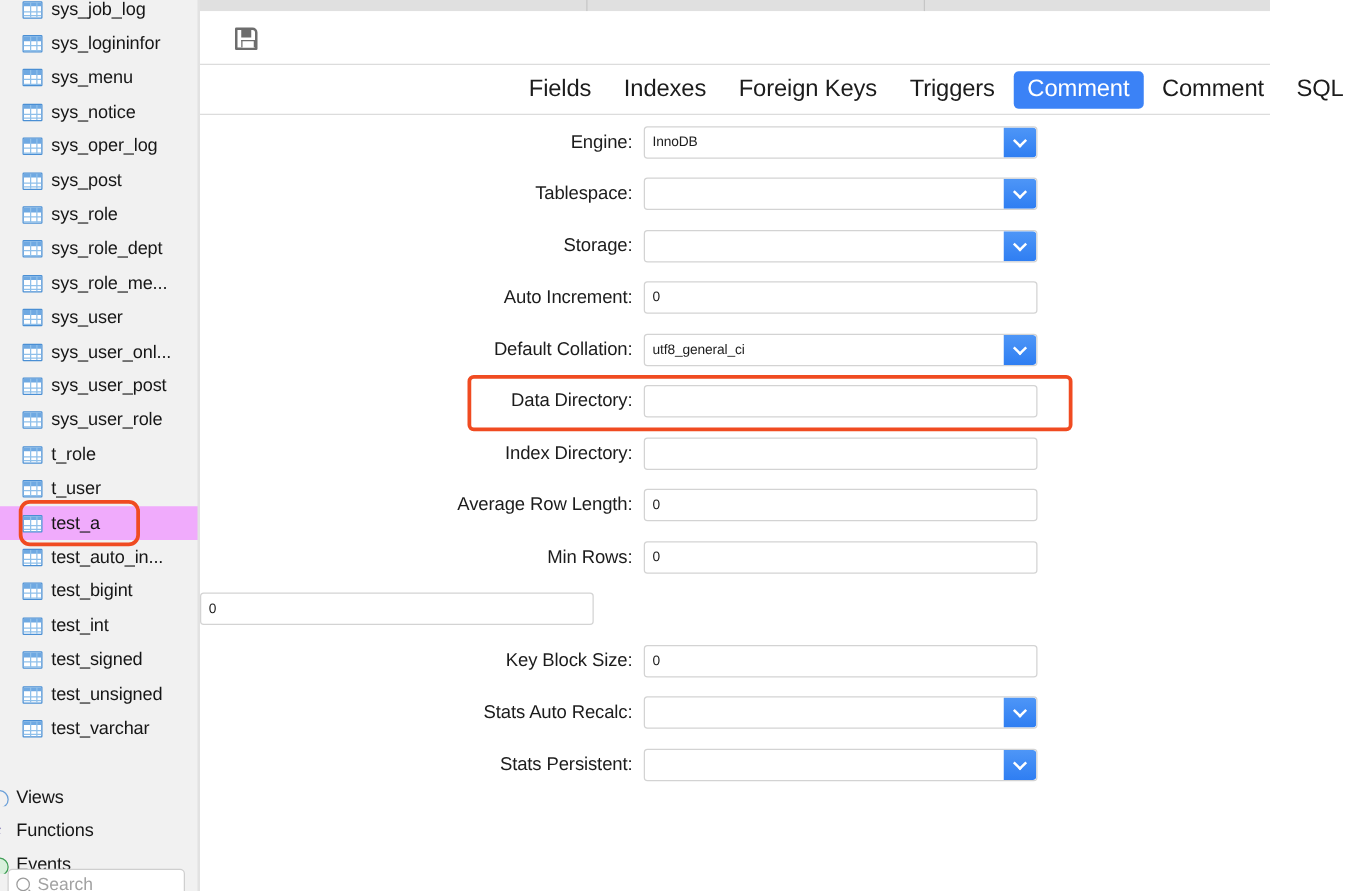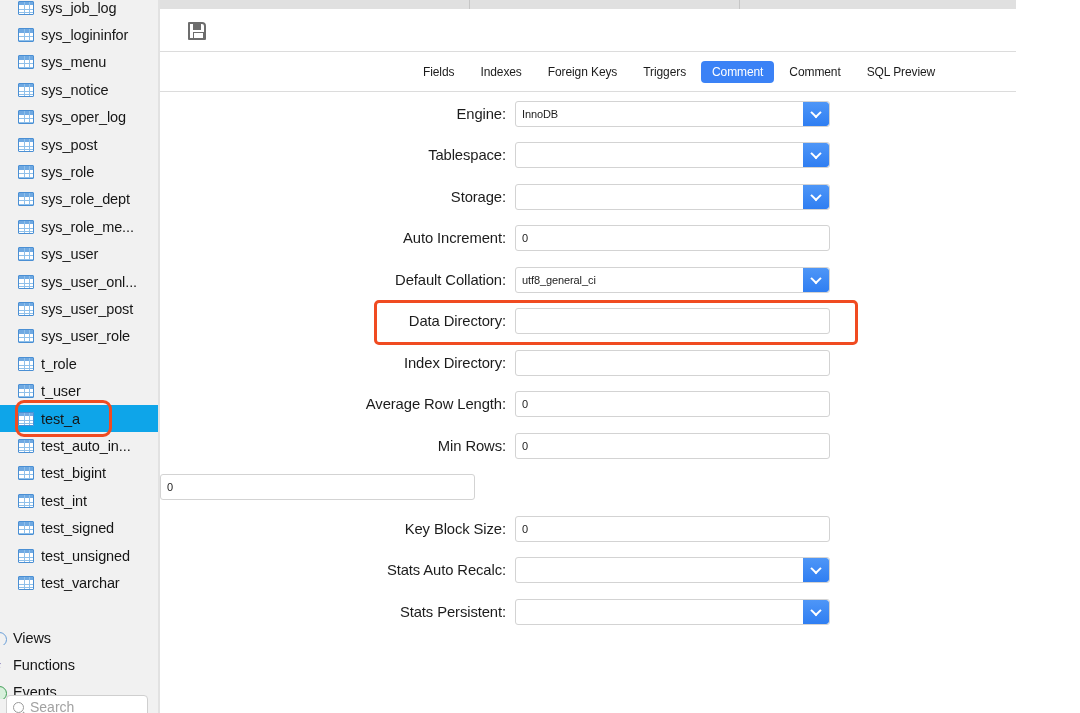--- a/index.html
+++ b/index.html
@@ -21,21 +21,21 @@
   }
   .tree-list { position: absolute; left: 0; top: 0; width: 160px; }
   .tree-row {
     position: relative;
     height: 27.4px;
     display: flex;
     align-items: center;
     padding-left: 18px;
     white-space: nowrap;
   }
-  .tree-row.selected { background: #0ea5e9; }
+  .tree-row.selected { background: #f0abfc; }
   .tree-label {
     font-size: 14.5px;
     color: #161616;
     letter-spacing: -0.1px;
     margin-left: 7px;
   }
 
   
   .ico-table {
     width: 16px; height: 14px;
@@ -179,21 +179,21 @@
     background:#ffffff;
   }
 
   
   #tabbar {
     position: absolute; left: 0; top: 52px; width: 856px; height: 40px;
     background: #ffffff; border-bottom: 1px solid #dcdcdc;
     display: flex; align-items: center;
   }
   .tab {
-    font-size: 12px;
+    font-size: 19px;
     color: #1c1c1c;
     padding: 4px 11px;
     border-radius: 4px;
     margin-right: 4px;
     white-space: nowrap;
     letter-spacing: -0.1px;
   }
   .tab.active { background: #3b82f6; color: #ffffff; }
   #tabbar .tabs-inner { display: flex; align-items: center; margin-left: 252px; }
 

